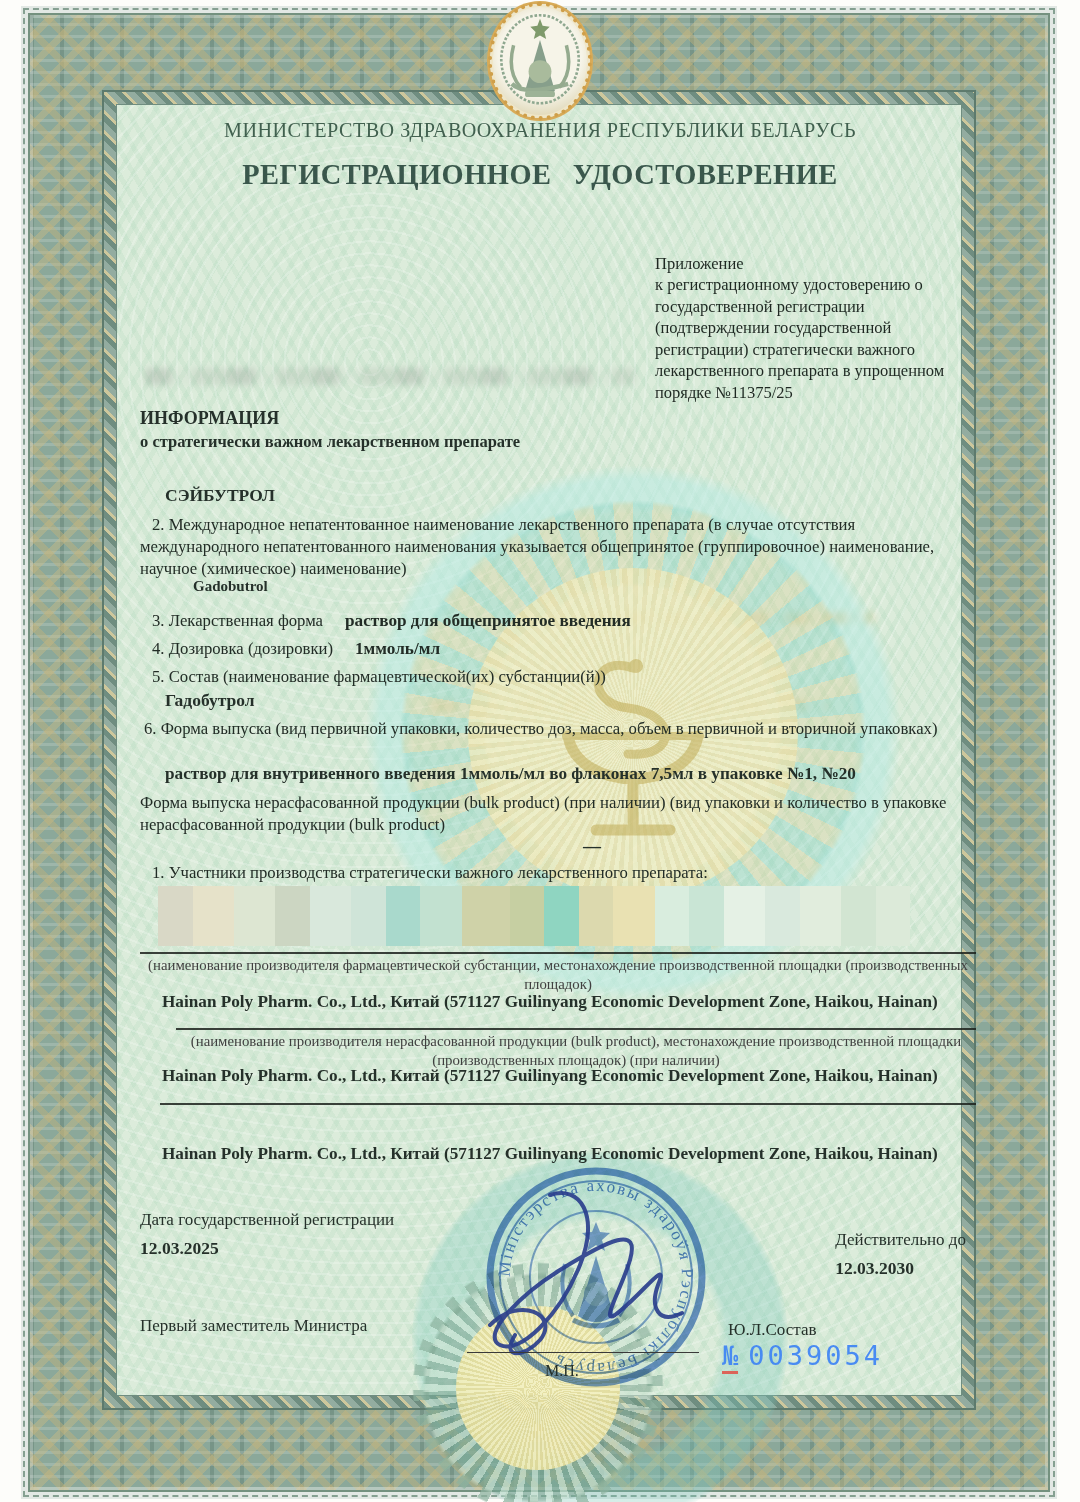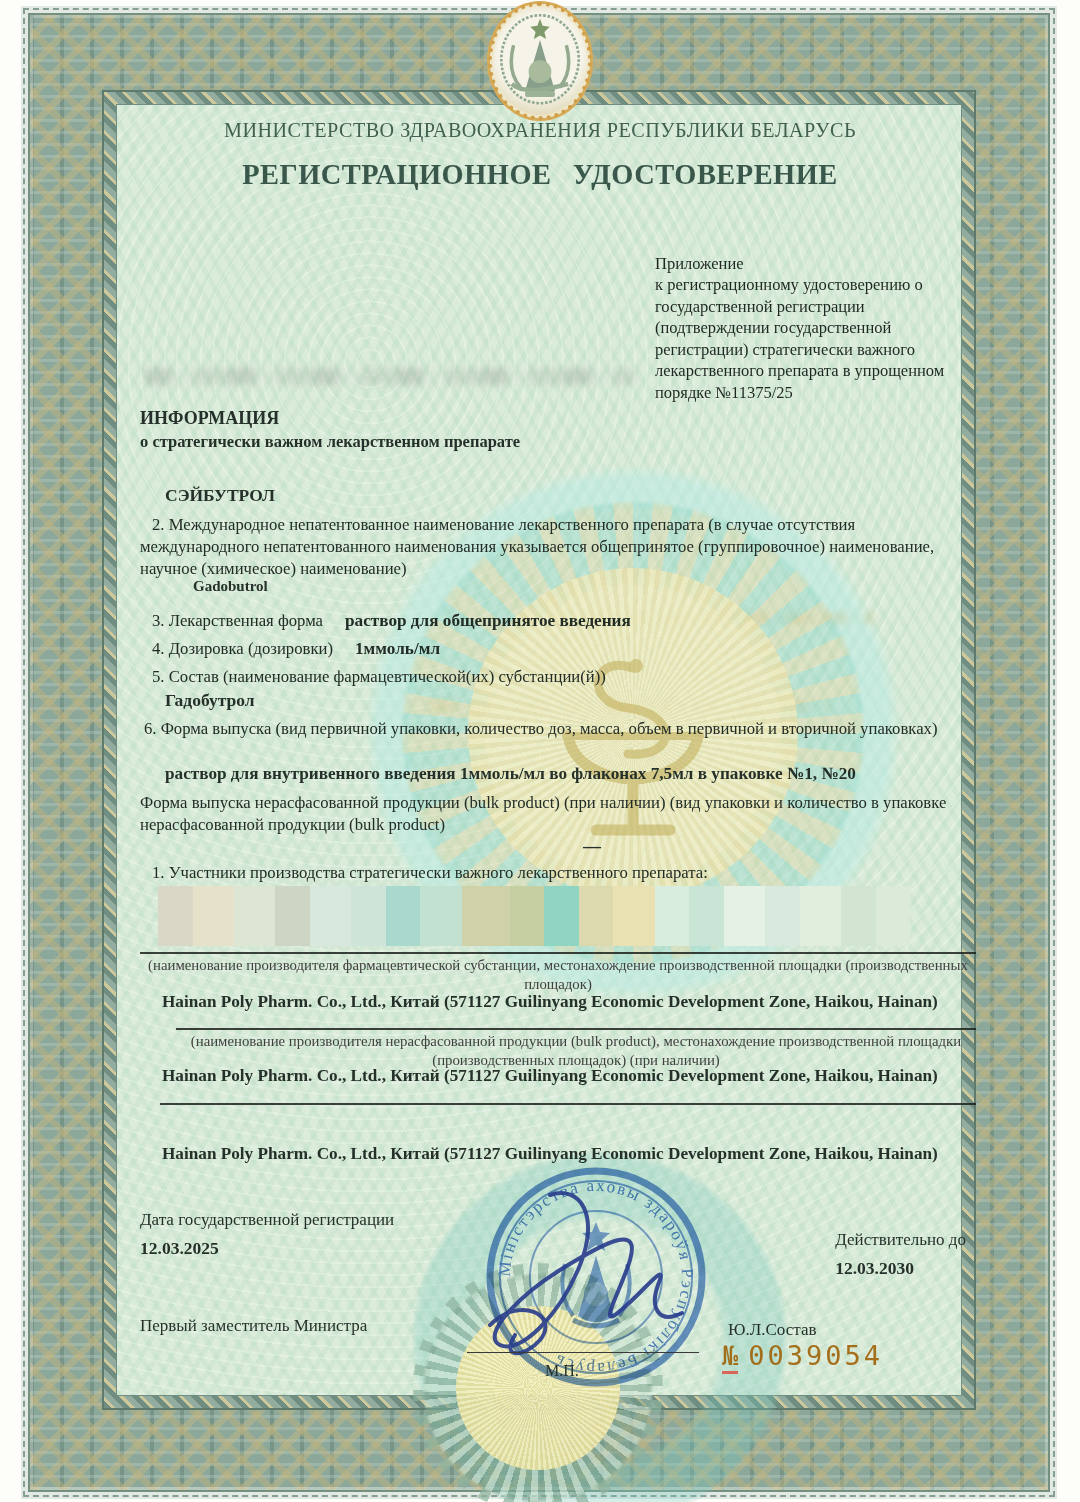--- a/index.html
+++ b/index.html
@@ -102,21 +102,21 @@
   .mfr3{top:1144px;}
 
   .date-label{font-size:17px;}
   .date-val{font-weight:bold;font-size:17.5px;margin-top:8px;}
   .reg-date{left:140px;top:1210px;}
   .valid{right:114px;top:1210px;text-align:left;margin-top:20px;}
   .signer{left:140px;top:1316px;font-size:17px;}
   .sig-line{position:absolute;left:467px;top:1352px;width:232px;height:1px;background:#3a3a3a;z-index:6;}
   .mp{left:545px;top:1362px;font-size:16px;z-index:6;}
   .signer-name{left:728px;top:1320px;font-size:17px;}
-  .serial{position:absolute;left:722px;top:1340px;z-index:4;color:#a16207;
+  .serial{position:absolute;left:722px;top:1340px;z-index:4;color:#3b82f6;
     font-family:"DejaVu Sans Mono", monospace;font-size:27px;letter-spacing:3px;opacity:.9;}
   .serial .no{border-bottom:3px solid #e0564c;padding-bottom:0px;margin-right:10px;letter-spacing:0;}
 
   
   .wreath{position:absolute;left:412px;top:1152px;width:376px;height:376px;border-radius:50%;z-index:2;
     background:radial-gradient(circle, rgba(120,200,190,0) 0 118px, rgba(120,200,190,.30) 128px 182px, rgba(120,200,190,0) 190px);}
   .rosette{position:absolute;left:418px;top:1268px;width:240px;height:240px;z-index:4;opacity:.92;}
   .rosette .ring{position:absolute;inset:0;border-radius:50%;
     background:repeating-conic-gradient(rgba(118,158,138,.55) 0 4deg, rgba(206,228,212,.65) 4deg 8deg);
     -webkit-mask:radial-gradient(circle, rgba(0,0,0,0) 0 72px, #000 74px 112px, rgba(0,0,0,0) 116px);

